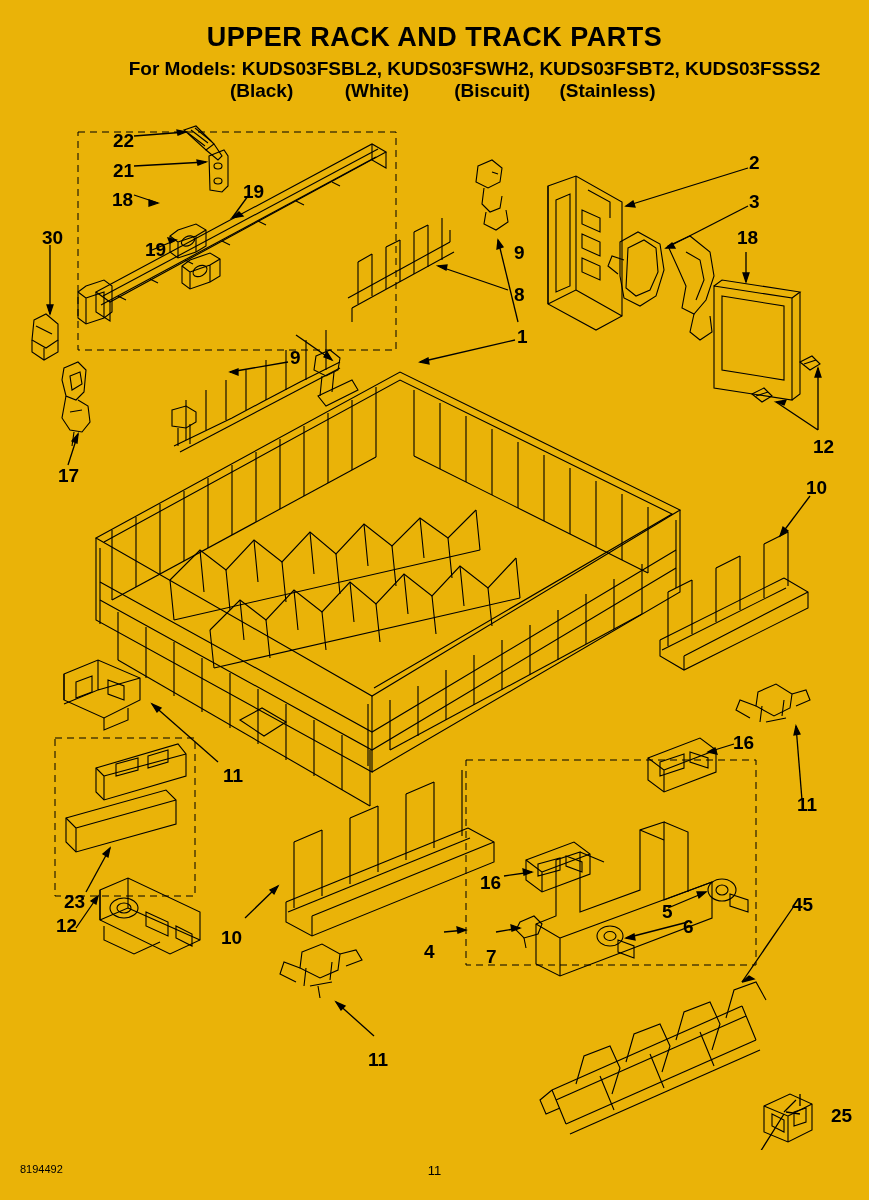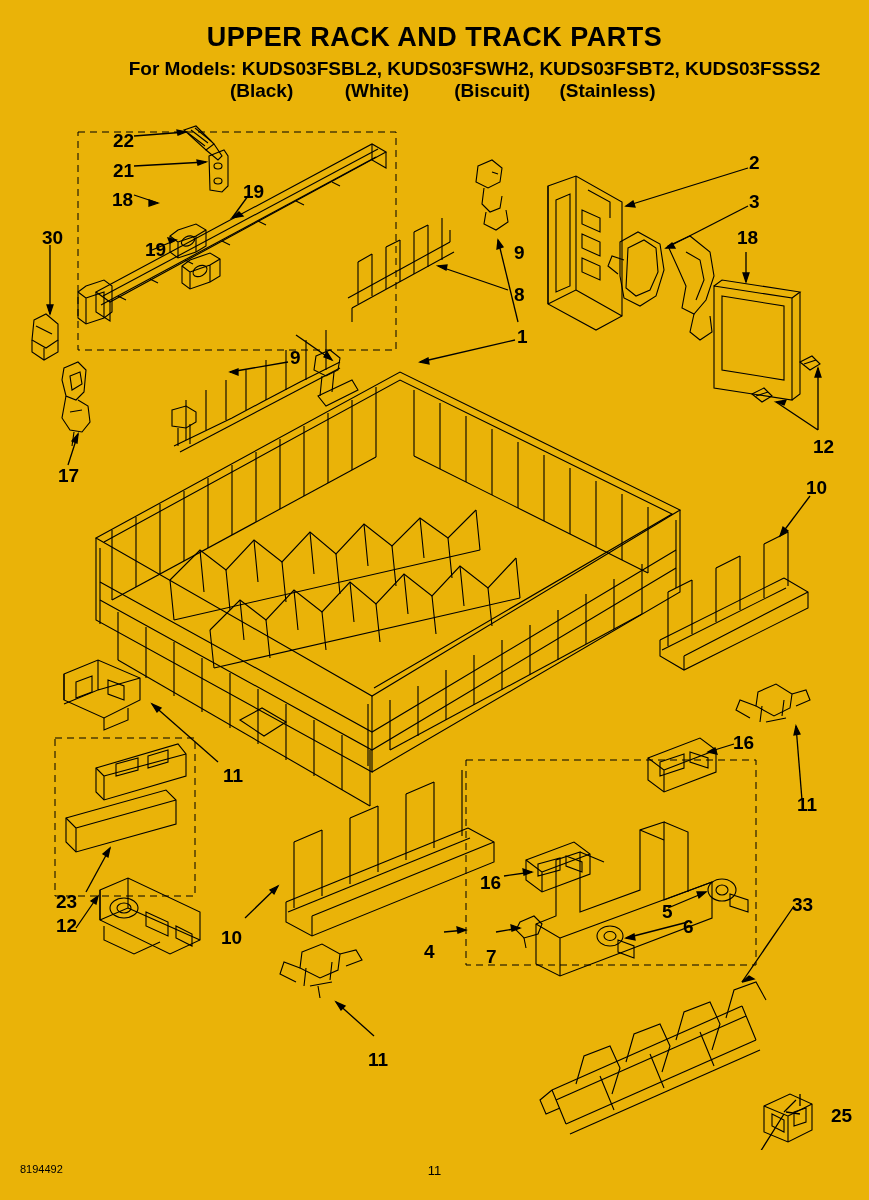--- a/index.html
+++ b/index.html
@@ -489,30 +489,30 @@
     <div class="callout" style="left:514px; top:185px;">8</div>
     <div class="callout" style="left:290px; top:248px;">9</div>
     <div class="callout" style="left:517px; top:227px;">1</div>
     <div class="callout" style="left:749px; top:53px;">2</div>
     <div class="callout" style="left:749px; top:92px;">3</div>
     <div class="callout" style="left:737px; top:128px;">18</div>
     <div class="callout" style="left:813px; top:337px;">12</div>
     <div class="callout" style="left:806px; top:378px;">10</div>
     <div class="callout" style="left:797px; top:695px;">11</div>
     <div class="callout" style="left:223px; top:666px;">11</div>
-    <div class="callout" style="left:56px; top:792px;">23</div>
+    <div class="callout" style="left:64px; top:792px;">23</div>
     <div class="callout" style="left:56px; top:816px;">12</div>
     <div class="callout" style="left:221px; top:828px;">10</div>
     <div class="callout" style="left:368px; top:950px;">11</div>
     <div class="callout" style="left:733px; top:633px;">16</div>
     <div class="callout" style="left:480px; top:773px;">16</div>
     <div class="callout" style="left:424px; top:842px;">4</div>
     <div class="callout" style="left:486px; top:847px;">7</div>
     <div class="callout" style="left:662px; top:802px;">5</div>
     <div class="callout" style="left:683px; top:817px;">6</div>
-    <div class="callout" style="left:792px; top:795px;">33</div>
+    <div class="callout" style="left:792px; top:795px;">45</div>
     <div class="callout" style="left:831px; top:1006px;">25</div>
   </div>
 
   <div id="doc-number">8194492</div>
   <div id="page-number">11</div>
 
 </div>
 
 </body></html>

